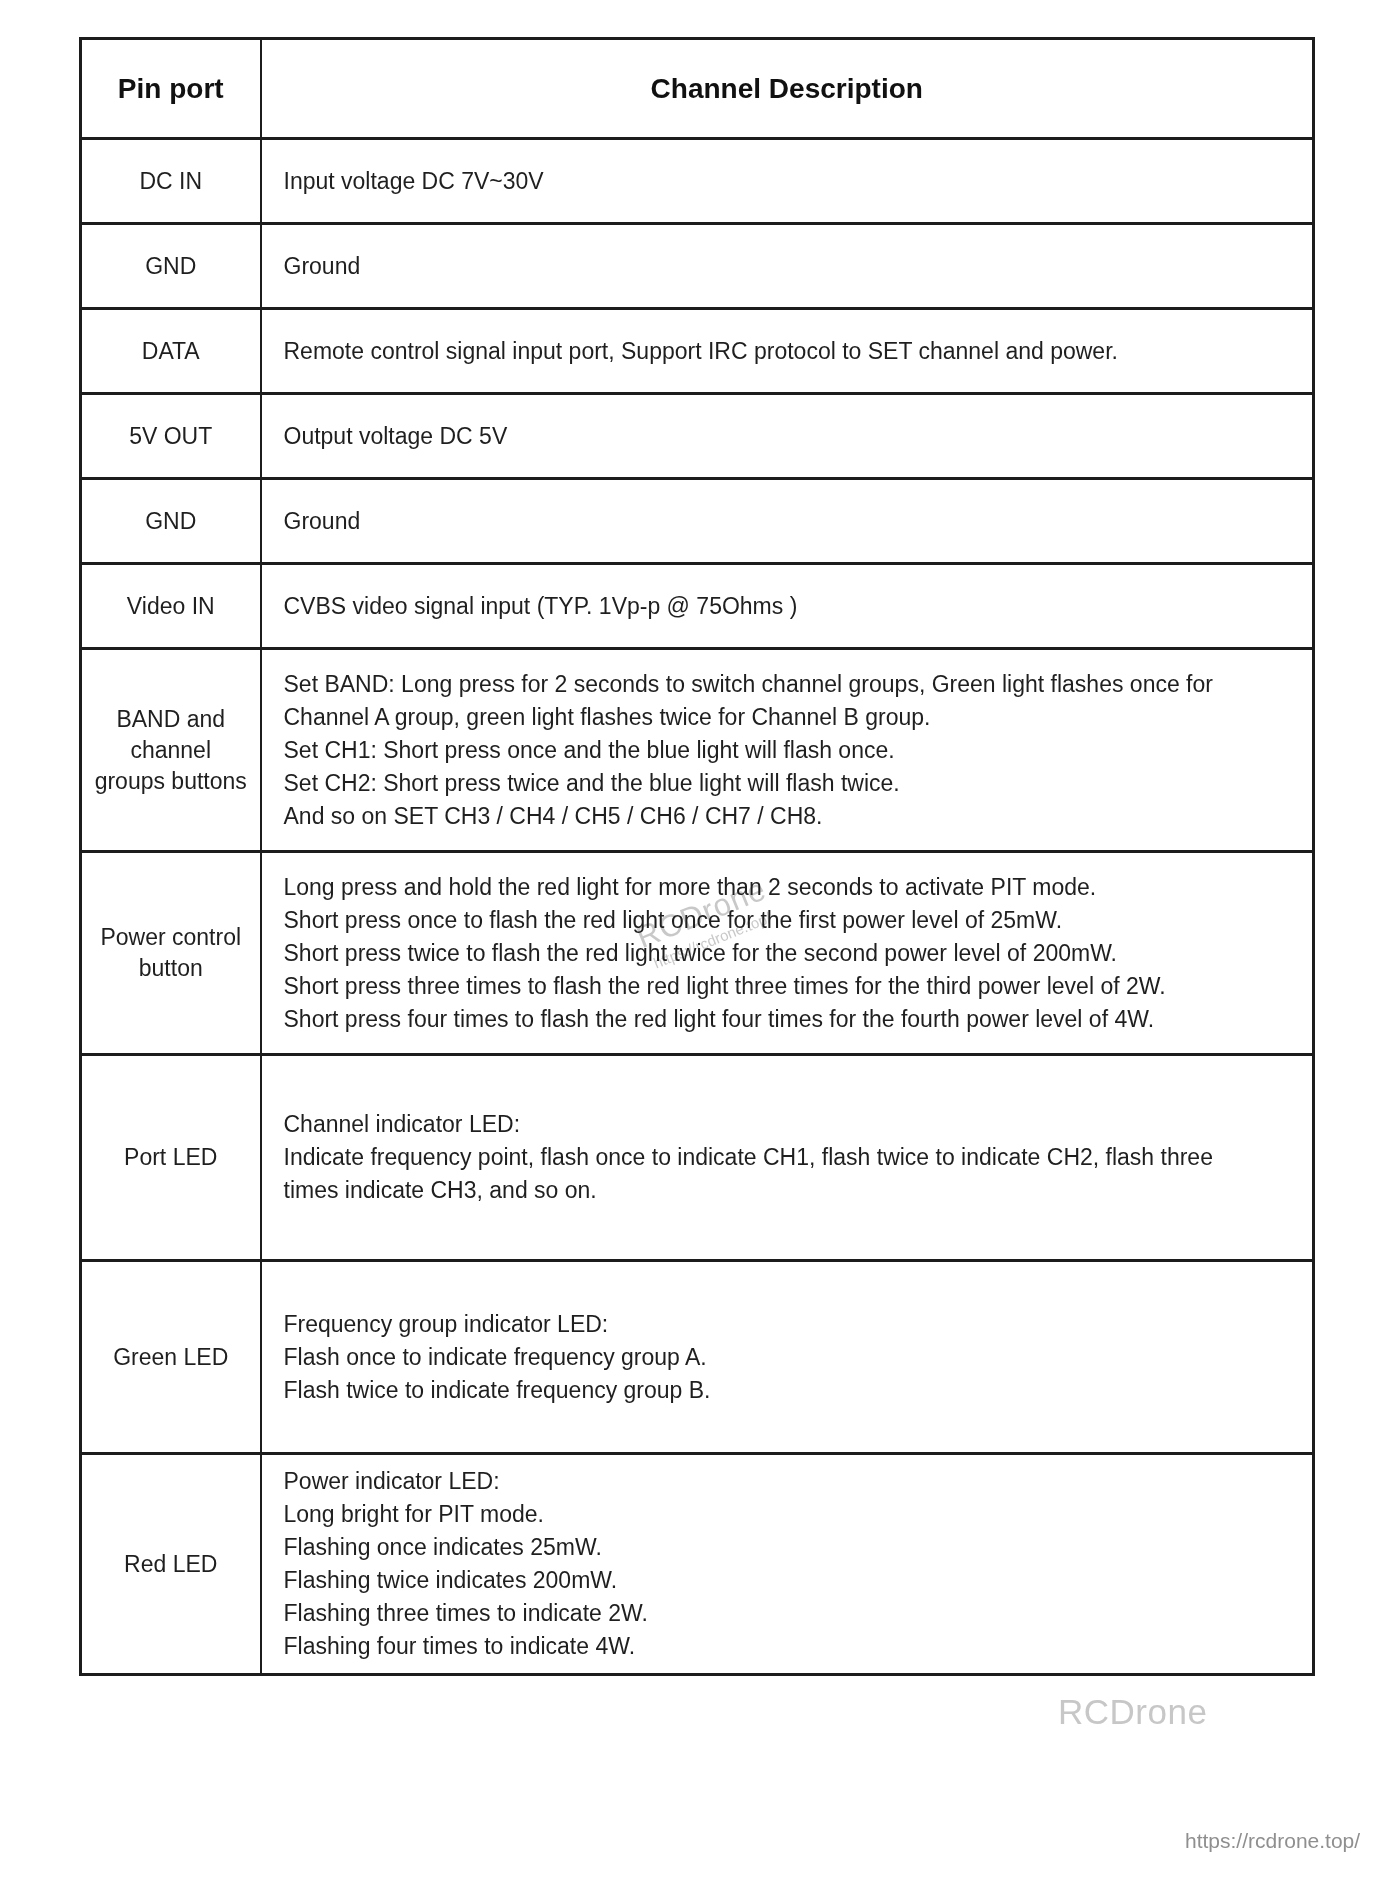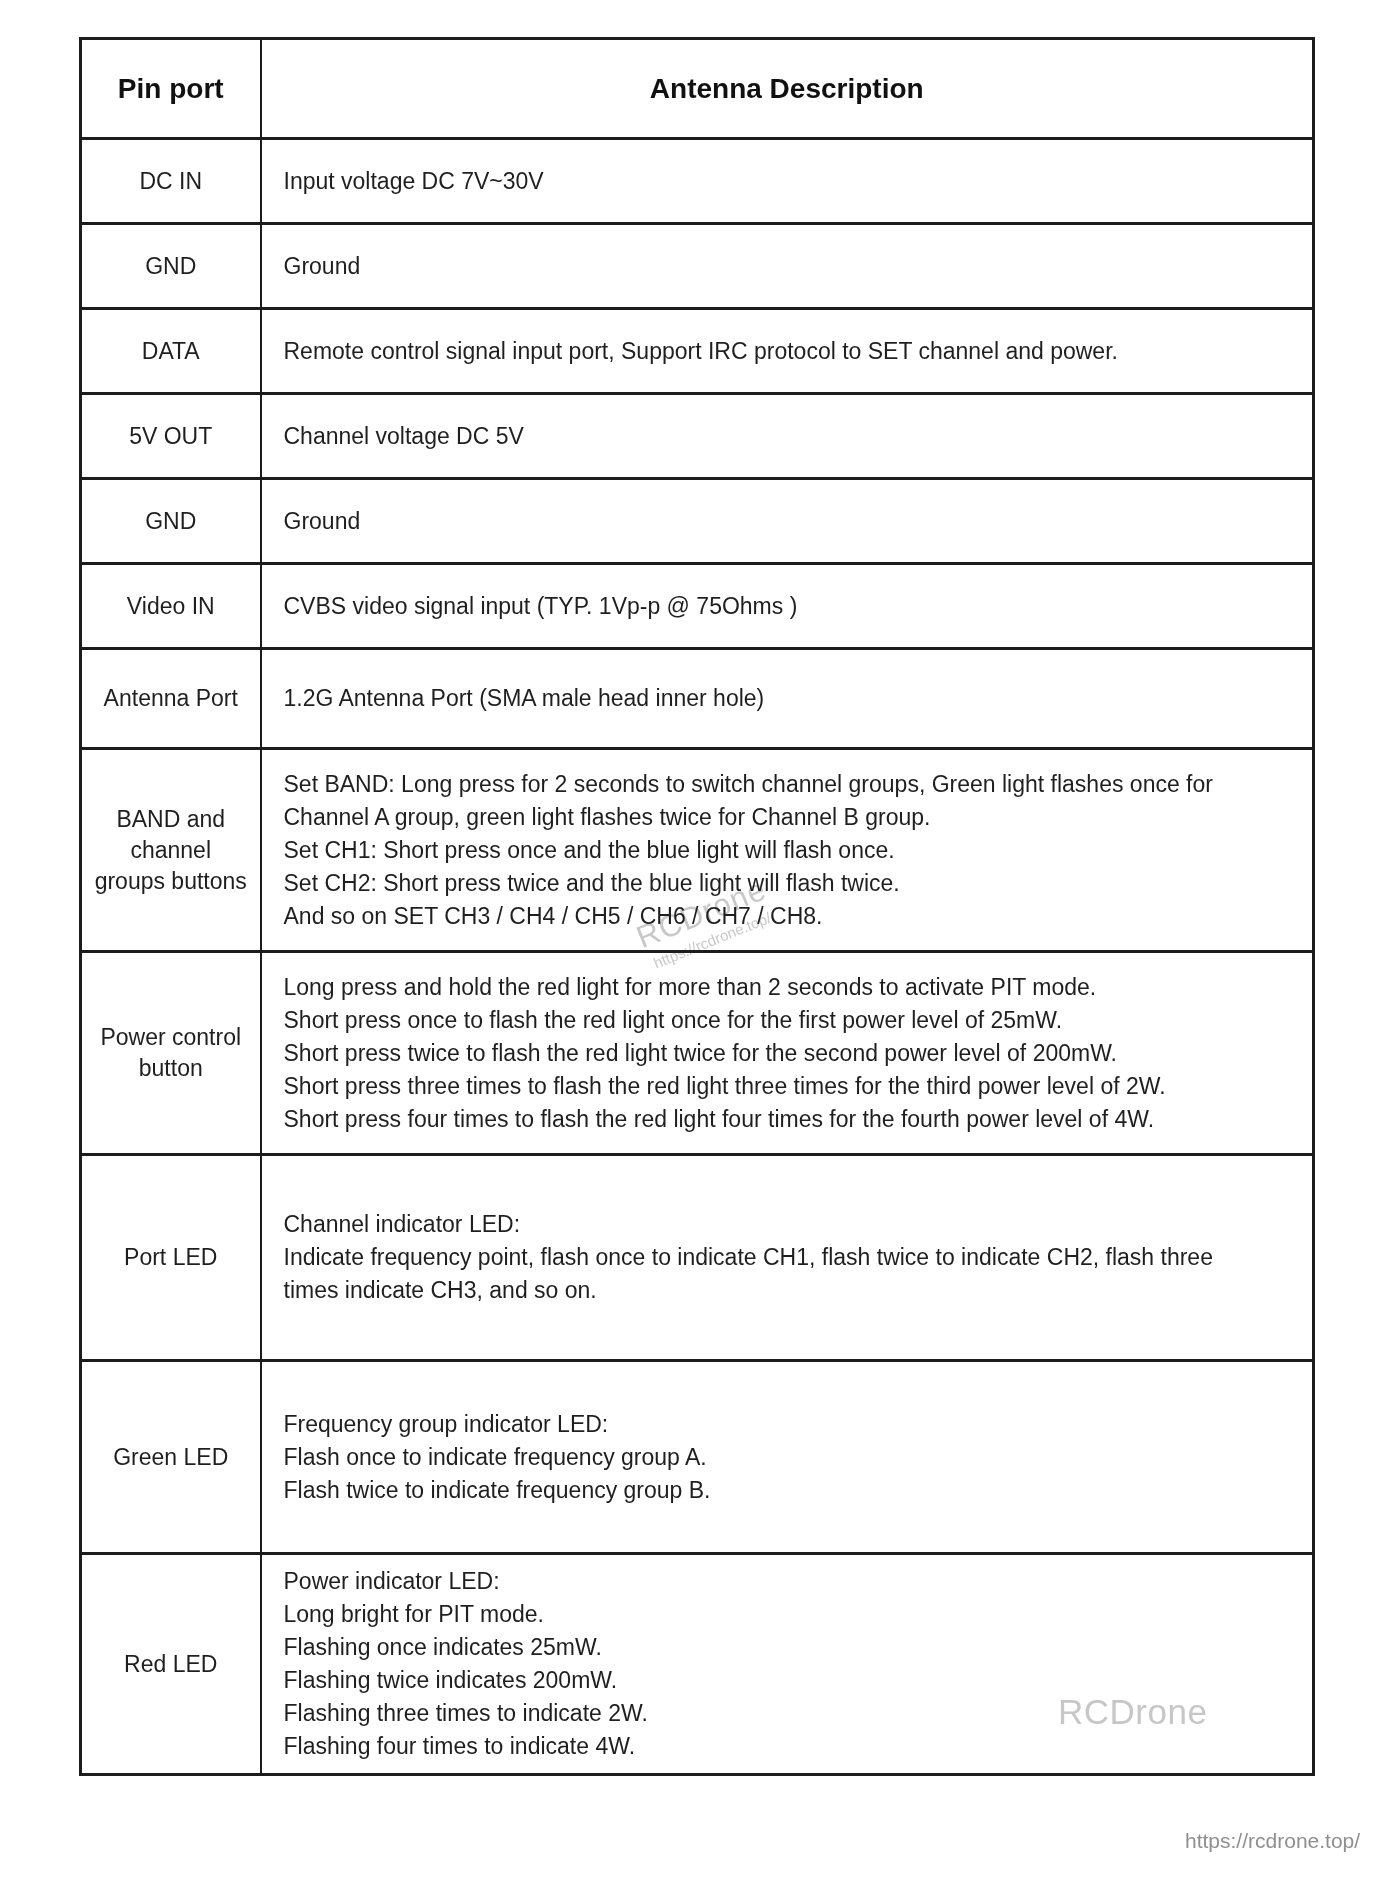--- a/index.html
+++ b/index.html
@@ -110,49 +110,45 @@
 <div class="wm-footer">https://rcdrone.top/</div>
 
 <table class="spec">
   <colgroup>
       <col class="c-pin">
       <col class="c-desc">
     </colgroup>
   <tbody>
     <tr class="r-head">
       <th class="h-cell">Pin port</th>
-      <th class="h-cell">Antenna Description</th>
+      <th class="h-cell">Channel Description</th>
     </tr>
     <tr class="r-std">
       <td class="pin-cell">DC IN</td>
       <td class="desc-cell">Input voltage DC 7V~30V</td>
     </tr>
     <tr class="r-std">
       <td class="pin-cell">GND</td>
       <td class="desc-cell">Ground</td>
     </tr>
     <tr class="r-std">
       <td class="pin-cell">DATA</td>
       <td class="desc-cell">Remote control signal input port, Support IRC protocol to SET channel and power.</td>
     </tr>
     <tr class="r-std">
       <td class="pin-cell">5V OUT</td>
-      <td class="desc-cell">Channel voltage DC 5V</td>
+      <td class="desc-cell">Output voltage DC 5V</td>
     </tr>
     <tr class="r-std">
       <td class="pin-cell">GND</td>
       <td class="desc-cell">Ground</td>
     </tr>
     <tr class="r-std">
       <td class="pin-cell">Video IN</td>
       <td class="desc-cell">CVBS video signal input (TYP. 1Vp-p @ 75Ohms )</td>
-    </tr>
-    <tr class="r-ant">
-      <td class="pin-cell">Antenna Port</td>
-      <td class="desc-cell">1.2G Antenna Port (SMA male head inner hole)</td>
     </tr>
     <tr class="r-band">
       <td class="pin-cell">BAND and
 channel
 groups buttons</td>
       <td class="desc-cell">Set BAND: Long press for 2 seconds to switch channel groups, Green light flashes once for
 Channel A group, green light flashes twice for Channel B group.
 Set CH1: Short press once and the blue light will flash once.
 Set CH2: Short press twice and the blue light will flash twice.
 And so on SET CH3 / CH4 / CH5 / CH6 / CH7 / CH8.</td>

